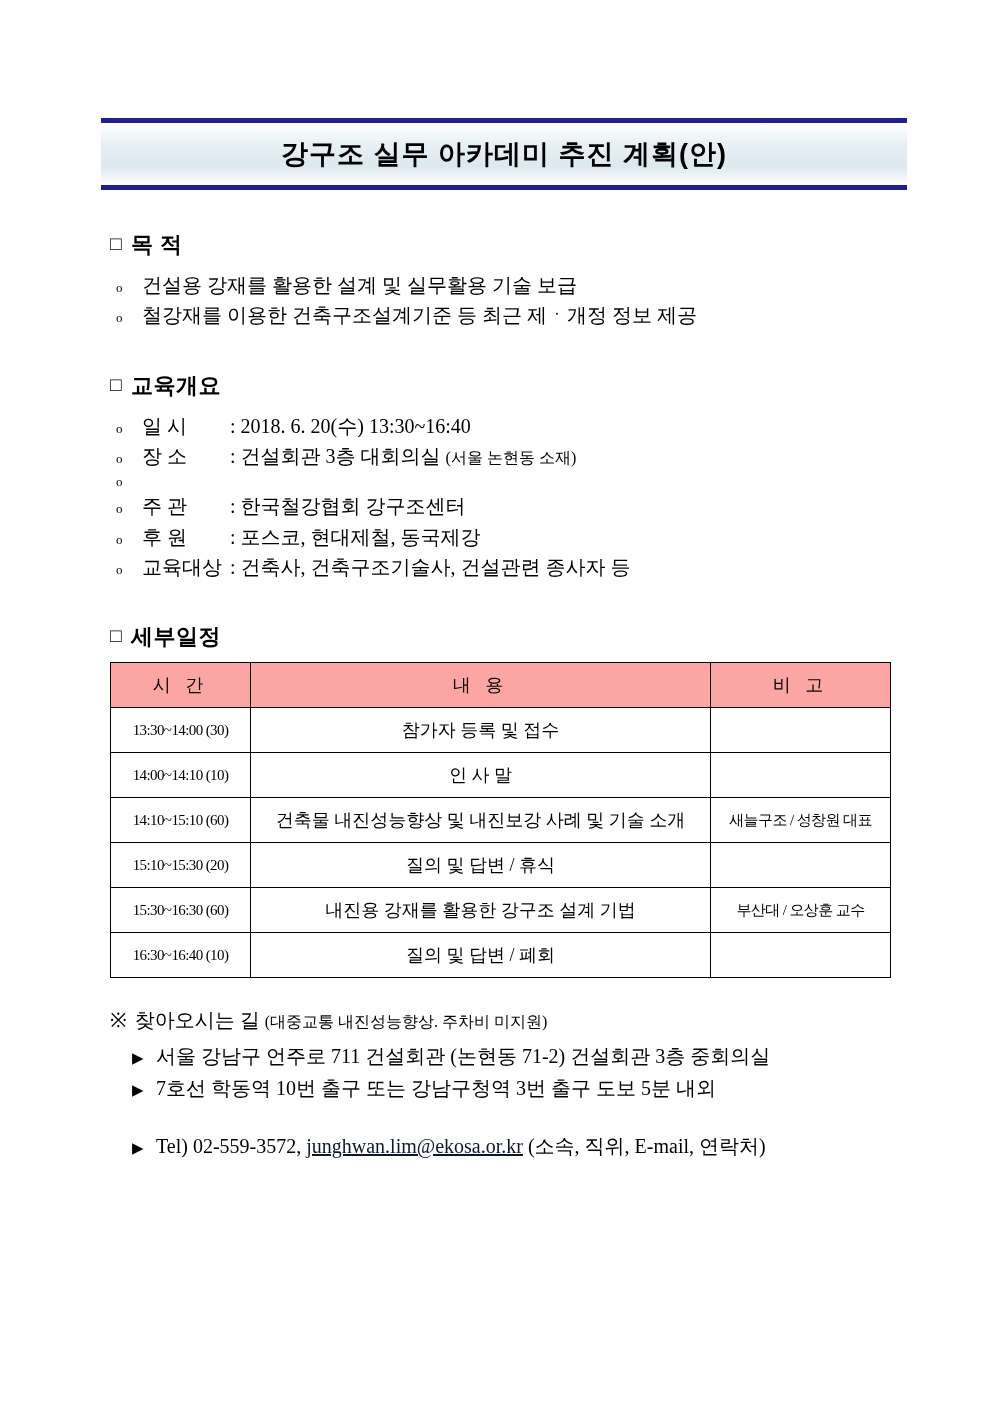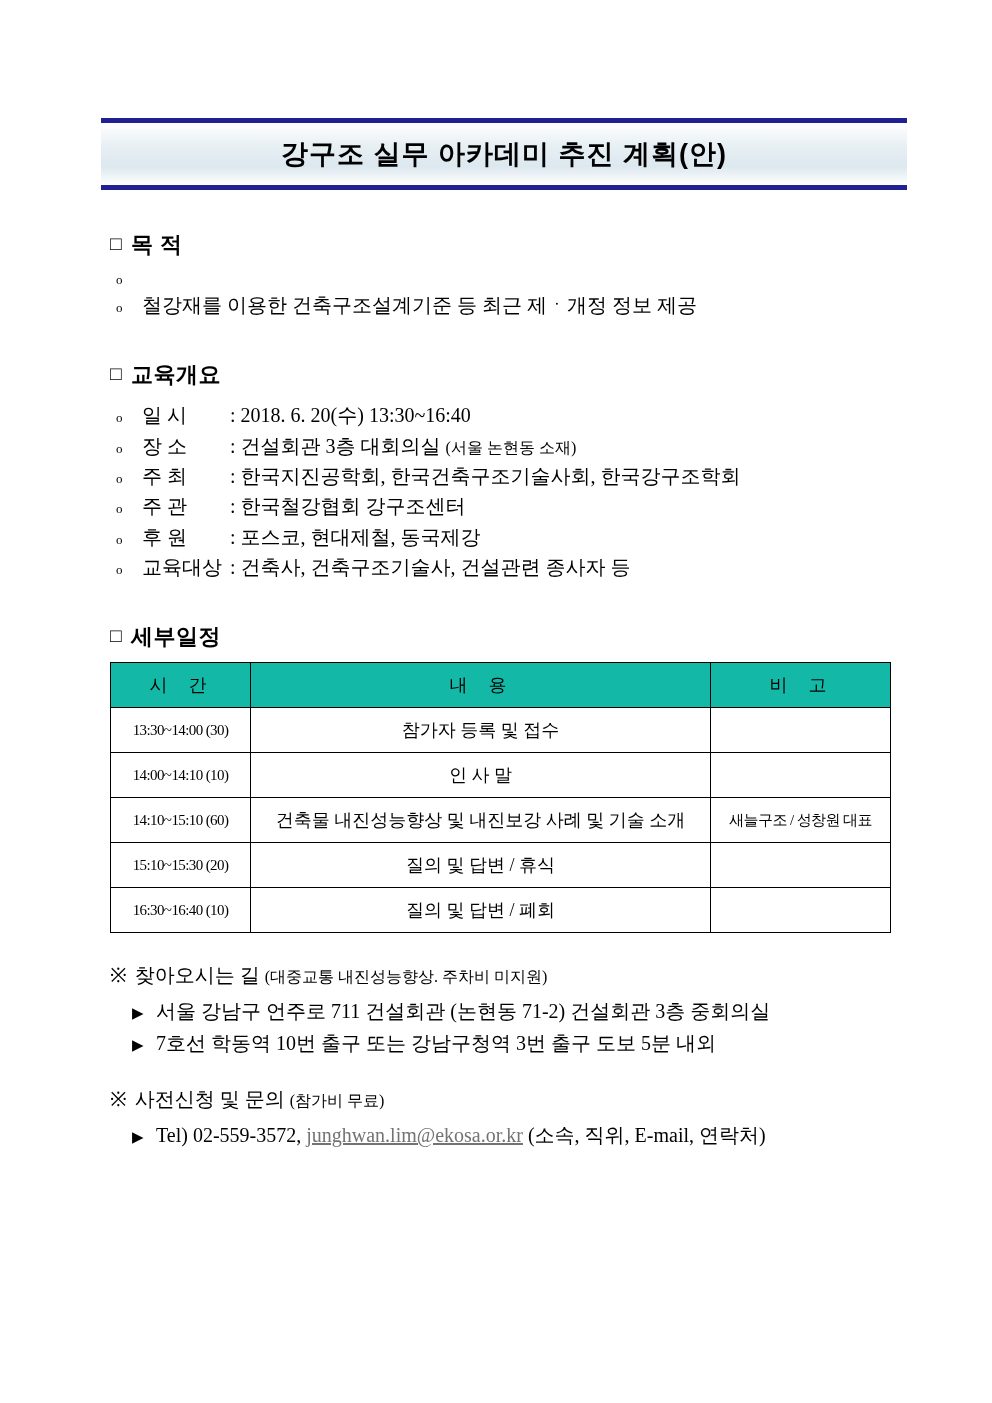--- a/index.html
+++ b/index.html
@@ -105,26 +105,25 @@
     margin-left: 18px;
     margin-top: 6px;
     table-layout: fixed;
   }
   table.schedule th, table.schedule td {
     border: 1px solid #000000;
     text-align: center;
     vertical-align: middle;
   }
   table.schedule thead th {
-    background: #14b8a6;
+    background: #fca5a5;
     font-weight: normal;
     font-size: 18px;
     height: 42px;
     letter-spacing: 5px;
-    font-family: Liberation Mono, monospace;
   }
   table.schedule td {
     height: 42px;
     font-size: 18px;
   }
   table.schedule td.time {
     font-size: 15px;
     letter-spacing: -0.6px;
   }
   table.schedule td.remark {
@@ -163,21 +162,21 @@
   }
   .arrow-list li .arrow {
     font-size: 15px;
     width: 24px;
     flex: 0 0 24px;
   }
   .notes-gap {
     margin-top: 26px;
   }
   .email-link {
-    color: #737373;
+    color: #0f172a;
     text-decoration: underline;
   }
   .paren-sm {
     font-size: 20px;
   }
 </style>
 </head>
 <body>
 
 <div class="page">
@@ -186,20 +185,21 @@
     <div class="title-text">강구조 실무 아카데미 추진 계획(안)</div>
   </div>
 
   <div class="section">
     <div class="section-head">
       <span class="sq">□</span><span>목    적</span>
     </div>
     <ul class="bullet-list">
       <li>
         <span class="o">o</span>
+        <span class="txt">건설용 강재를 활용한 설계 및 실무활용 기술 보급</span>
       </li>
       <li>
         <span class="o">o</span>
         <span class="txt">철강재를 이용한 건축구조설계기준 등 최근 제ㆍ개정 정보 제공</span>
       </li>
     </ul>
   </div>
 
   <div class="section">
     <div class="section-head">
@@ -209,21 +209,20 @@
       <li>
         <span class="o">o</span>
         <span class="txt"><span class="lbl-w">일      시</span><span>:</span>&nbsp;<span>2018. 6. 20(수) 13:30~16:40</span></span>
       </li>
       <li>
         <span class="o">o</span>
         <span class="txt"><span class="lbl-w">장      소</span><span>:</span>&nbsp;<span>건설회관 3층 대회의실</span>&nbsp;<span class="small-note">(서울 논현동 소재)</span></span>
       </li>
       <li>
         <span class="o">o</span>
-        <span class="txt"><span class="lbl-w">주      최</span><span>:</span>&nbsp;<span>한국지진공학회, 한국건축구조기술사회, 한국강구조학회</span></span>
       </li>
       <li>
         <span class="o">o</span>
         <span class="txt"><span class="lbl-w">주      관</span><span>:</span>&nbsp;<span>한국철강협회 강구조센터</span></span>
       </li>
       <li>
         <span class="o">o</span>
         <span class="txt"><span class="lbl-w">후      원</span><span>:</span>&nbsp;<span>포스코, 현대제철, 동국제강</span></span>
       </li>
       <li>
@@ -265,20 +264,25 @@
           <td class="time">14:10~15:10 (60)</td>
           <td>건축물 내진성능향상 및 내진보강 사례 및 기술 소개</td>
           <td class="remark">새늘구조 / 성창원 대표</td>
         </tr>
         <tr>
           <td class="time">15:10~15:30 (20)</td>
           <td>질의 및 답변 / 휴식</td>
           <td class="remark"></td>
         </tr>
         <tr>
+          <td class="time">15:30~16:30 (60)</td>
+          <td>내진용 강재를 활용한 강구조 설계 기법</td>
+          <td class="remark">부산대 / 오상훈 교수</td>
+        </tr>
+        <tr>
           <td class="time">16:30~16:40 (10)</td>
           <td>질의 및 답변 / 폐회</td>
           <td class="remark"></td>
         </tr>
       </tbody>
     </table>
   </div>
 
   <div class="notes">
     <div class="note-head">
@@ -290,23 +294,20 @@
         <span>서울 강남구 언주로 711 건설회관 (논현동 71-2) 건설회관 3층 중회의실</span>
       </li>
       <li>
         <span class="arrow">▶</span>
         <span>7호선 학동역 10번 출구 또는 강남구청역 3번 출구 도보 5분 내외</span>
       </li>
     </ul>
   </div>
 
   <div class="notes notes-gap">
-    <div class="note-head">
-      <span class="mark">※</span><span>사전신청 및 문의</span>&nbsp;<span class="paren">(참가비 무료)</span>
-    </div>
     <ul class="arrow-list">
       <li>
         <span class="arrow">▶</span>
         <span><span>Tel) 02-559-3572,</span>&nbsp;<a class="email-link" href="#">junghwan.lim@ekosa.or.kr</a>&nbsp;<span class="paren-sm">(소속, 직위, E-mail, 연락처)</span></span>
       </li>
     </ul>
   </div>
 
 </div>
 

